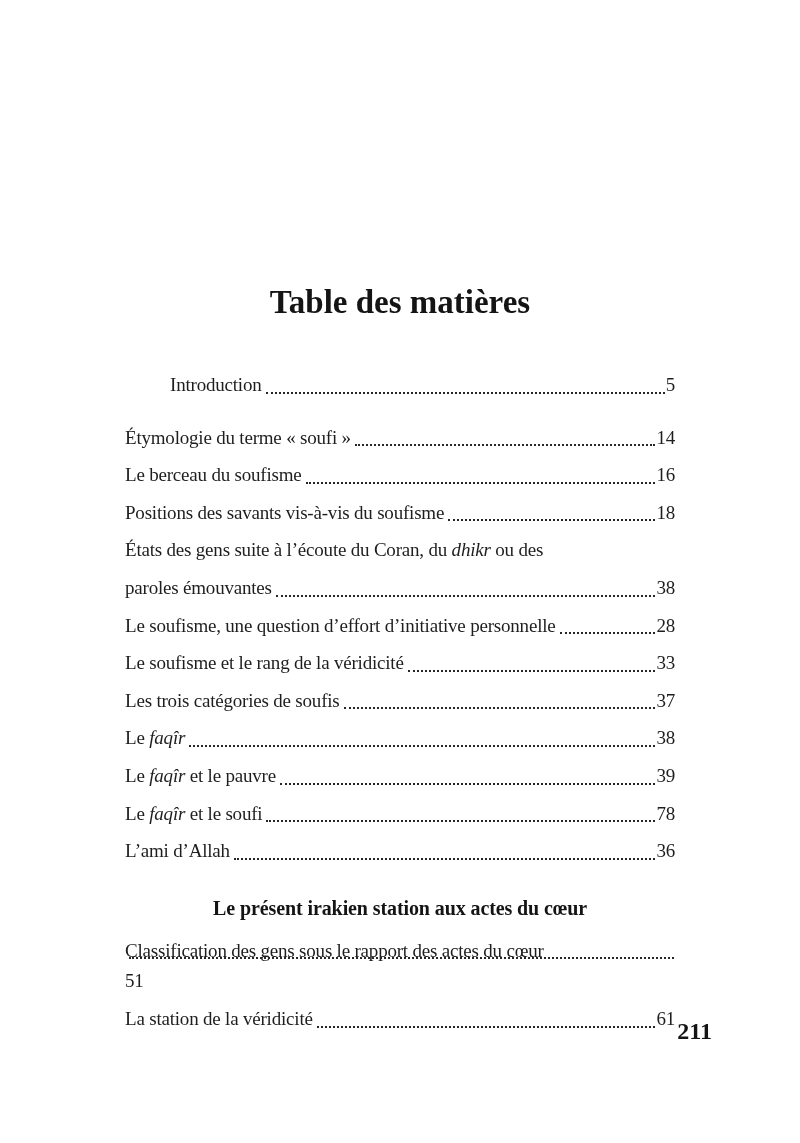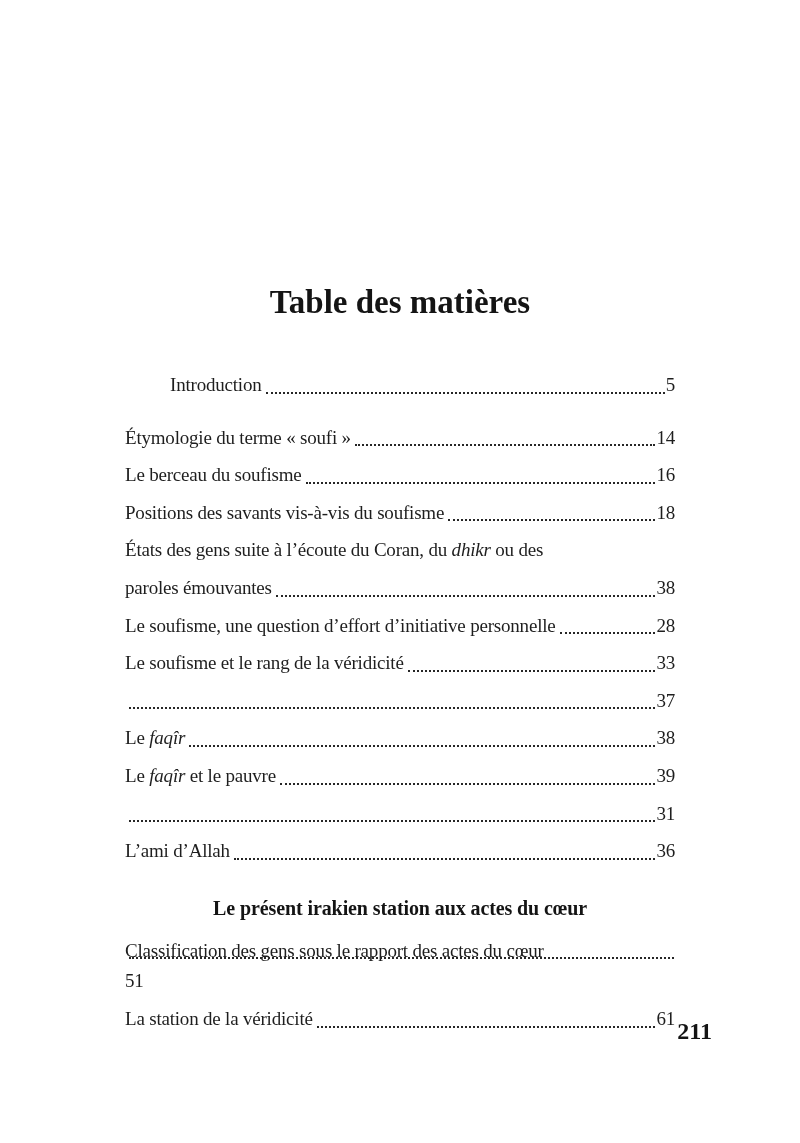--- a/index.html
+++ b/index.html
@@ -120,39 +120,41 @@
       <span class="pg">28</span>
     </div>
 
     <div class="row">
       <span class="t"><span>Le soufisme et le rang de la véridicité</span></span>
       <span class="leader"></span>
       <span class="pg">33</span>
     </div>
 
     <div class="row">
+      <span class="t"><span>Les trois catégories de soufis</span></span>
       <span class="leader"></span>
       <span class="pg">37</span>
     </div>
 
     <div class="row">
       <span class="t"><span>Le </span><i>faqîr</i><span></span></span>
       <span class="leader"></span>
       <span class="pg">38</span>
     </div>
 
     <div class="row">
       <span class="t"><span>Le </span><i>faqîr</i><span> et le pauvre</span></span>
       <span class="leader"></span>
       <span class="pg">39</span>
     </div>
 
     <div class="row">
+      <span class="t"><span>Le </span><i>faqîr</i><span> et le soufi</span></span>
       <span class="leader"></span>
-      <span class="pg">31</span>
+      <span class="pg">78</span>
     </div>
 
     <div class="row">
       <span class="t"><span>L’ami d’Allah</span></span>
       <span class="leader"></span>
       <span class="pg">36</span>
     </div>
 
     <h2 class="sec-heading mt-head2">Le présent irakien station aux actes du cœur</h2>
 

